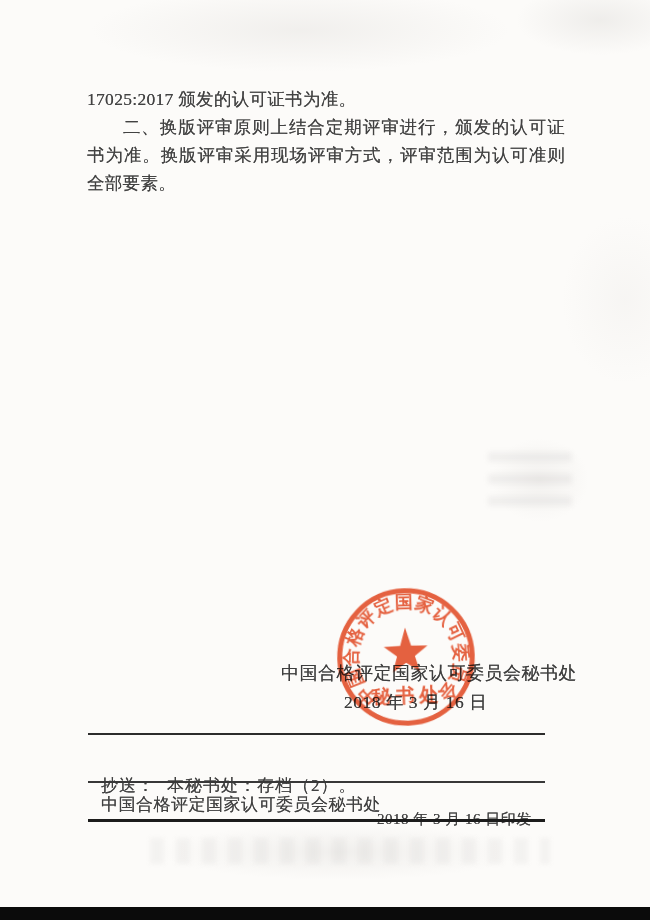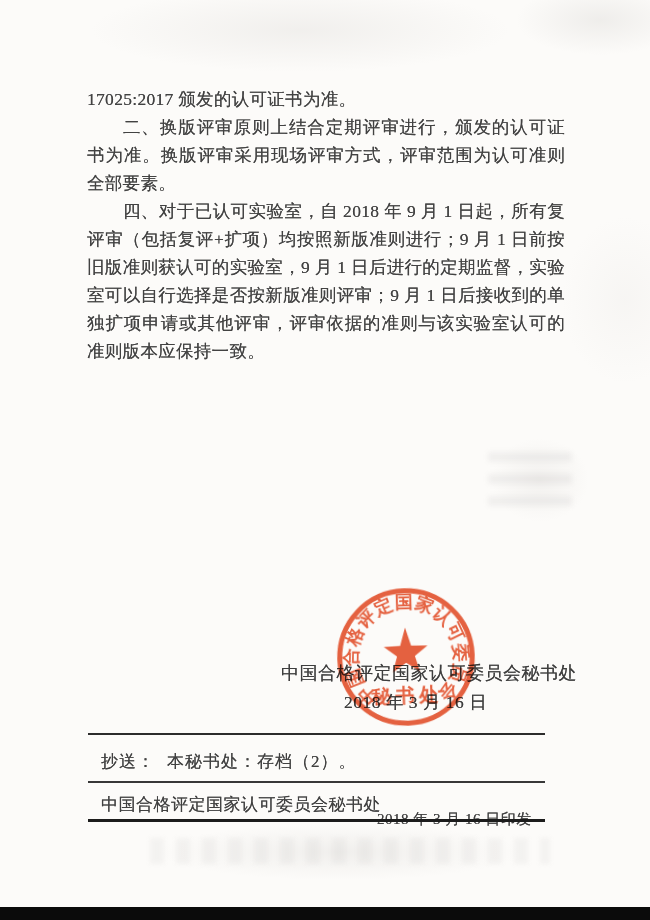--- a/index.html
+++ b/index.html
@@ -55,21 +55,21 @@
     transform:rotate(-2deg);
     filter:blur(0.3px);
   }
   .seal svg{width:100%;height:100%;}
   .seal .ring-text{font-family:"Liberation Serif","DejaVu Serif",serif;font-weight:bold;}
   .footer-rule{position:absolute;left:88px;width:457px;background:#2c2c2c;}
   .rule-top{top:733px;height:2px;}
   .rule-mid{top:781px;height:2px;background:#383838;}
   .rule-bottom{top:819px;height:3px;background:#1c1c1c;}
   .cc-row{
-    position:absolute;left:101px;top:750px;
+    position:absolute;left:101px;top:774px;
     font-size:17px;color:#414141;letter-spacing:1px;
     text-shadow:0 0 0.6px rgba(75,75,75,0.85);
   }
   .cc-row .cc-label{margin-right:12px;}
   .issuer{
     position:absolute;left:101px;top:793px;
     font-size:17px;color:#414141;letter-spacing:0.5px;
     text-shadow:0 0 0.6px rgba(75,75,75,0.85);
   }
   .print-date{
@@ -85,21 +85,20 @@
 <body>
 
 <div class="page">
 
   <div class="bleed bleed-1"></div>
   <div class="bleed bleed-2"></div>
 
   <div class="content">
     <p>17025:2017 颁发的认可证书为准。</p>
     <p class="indent">二、换版评审原则上结合定期评审进行，颁发的认可证书为准。换版评审采用现场评审方式，评审范围为认可准则全部要素。</p>
-    <p class="indent">四、对于已认可实验室，自 2018 年 9 月 1 日起，所有复评审（包括复评+扩项）均按照新版准则进行；9 月 1 日前按旧版准则获认可的实验室，9 月 1 日后进行的定期监督，实验室可以自行选择是否按新版准则评审；9 月 1 日后接收到的单独扩项申请或其他评审，评审依据的准则与该实验室认可的准则版本应保持一致。</p>
   </div>
 
   <div class="sig-org">中国合格评定国家认可委员会秘书处</div>
   <div class="sig-date">2018 年 3 月 16 日</div>
 
   <div class="seal">
     <svg viewBox="0 0 200 200" xmlns="http://www.w3.org/2000/svg">
       <circle cx="100" cy="100" r="92" fill="none" stroke-width="7" stroke="#e5512c"></circle>
       <path id="sealArc" d="M 51.9,148.1 A 68,68 0 1 1 148.1,148.1" fill="none"></path>
       <text class="ring-text" font-size="25" letter-spacing="1" text-anchor="middle" fill="#e5512c">

